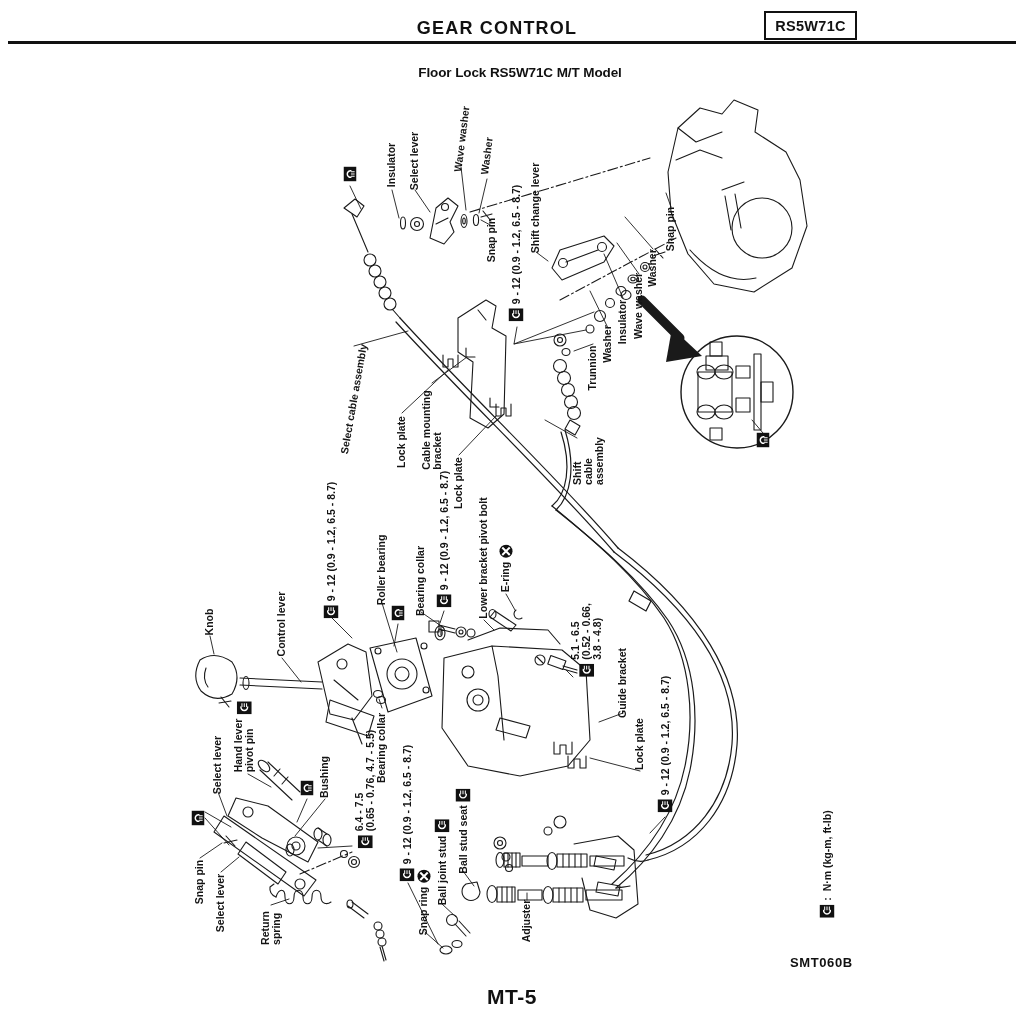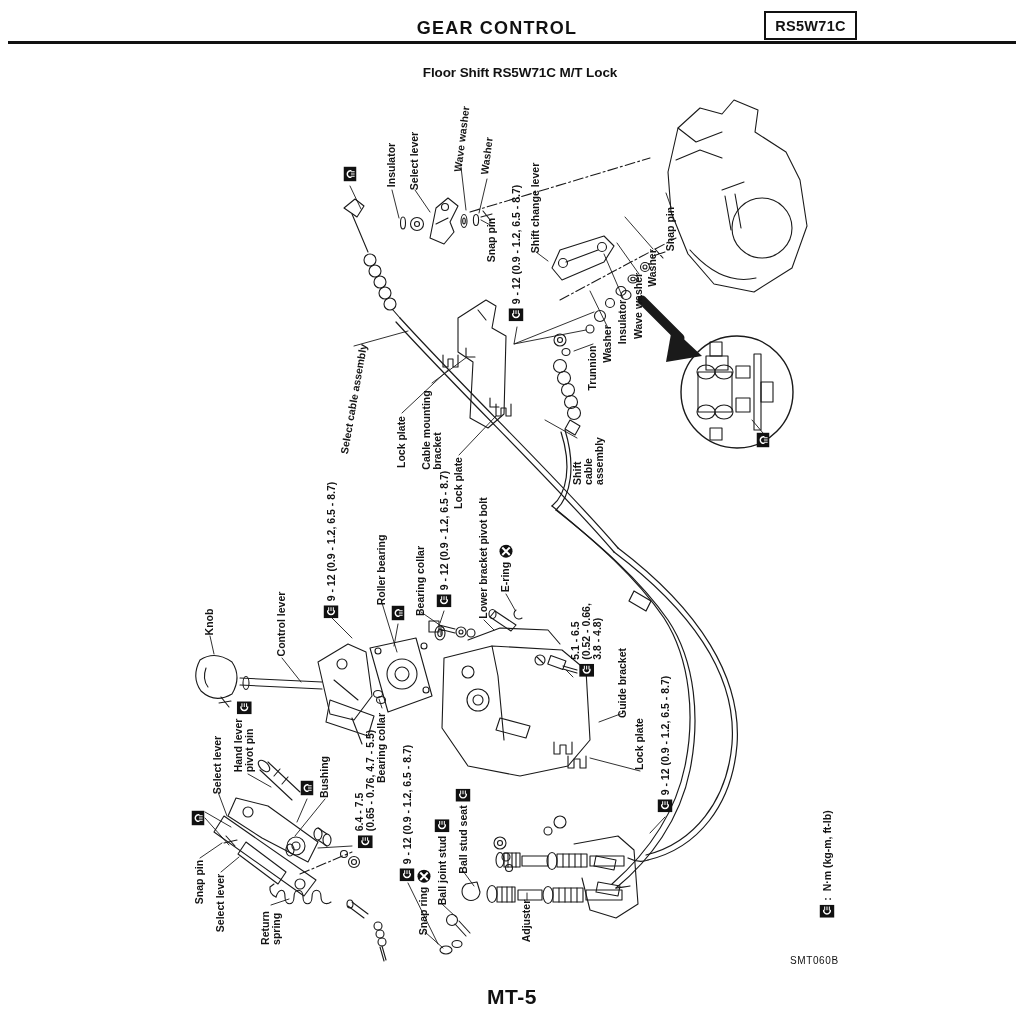--- a/index.html
+++ b/index.html
@@ -6,40 +6,40 @@
   .page{position:relative;width:1024px;height:1024px;background:#ffffff;
         font-family:"Liberation Sans",sans-serif;color:#111;overflow:hidden;margin:0 auto;}
   .header-title{position:absolute;left:497px;top:28px;transform:translate(-50%,-50%);
         font-size:18px;font-weight:bold;letter-spacing:1.2px;white-space:nowrap;}
   .model-badge{position:absolute;left:764px;top:11px;width:93px;height:29px;border:2.5px solid #111;
         box-sizing:border-box;display:flex;align-items:center;justify-content:center;
         font-size:14.5px;font-weight:bold;letter-spacing:0.3px;}
   .header-rule{position:absolute;left:8px;right:8px;top:41px;height:3px;background:#111;}
   .figure-title{position:absolute;left:520px;top:72px;transform:translate(-50%,-50%);
         font-size:13.5px;font-weight:bold;letter-spacing:-0.1px;white-space:nowrap;}
-  .figure-code{position:absolute;left:790px;top:955px;font-size:10px;font-weight:normal;letter-spacing:0.6px;}
+  .figure-code{position:absolute;left:790px;top:955px;font-size:13px;font-weight:bold;letter-spacing:0.6px;}
   .page-number{position:absolute;left:512px;top:997px;transform:translate(-50%,-50%);
         font-size:21px;font-weight:bold;letter-spacing:0.5px;}
   svg.art{position:absolute;left:0;top:0;z-index:1;}
   #callouts{position:absolute;left:0;top:0;width:100%;height:100%;z-index:2;}
   .callout{position:absolute;display:flex;align-items:center;gap:4px;
         font-size:10.5px;font-weight:bold;line-height:1.07;color:#141414;}
   .callout .ct{white-space:pre;text-align:left;}
   .callout .ic{display:inline-flex;flex:none;}
   .callout .ic svg{display:block;}
 </style>
 </head>
 <body>
 
 <div class="page">
 
   <div class="header-title">GEAR CONTROL</div>
   <div class="model-badge">RS5W71C</div>
   <div class="header-rule"></div>
-  <div class="figure-title">Floor Shift RS5W71C M/T Lock</div>
+  <div class="figure-title">Floor Lock RS5W71C M/T Model</div>
 
   <svg class="art" width="1024" height="1024" viewBox="0 0 1024 1024" stroke="#1a1a1a" fill="none" stroke-width="1.1" stroke-linecap="round" stroke-linejoin="round">
 
     <g stroke-dasharray="10 3 2 3">
       <path d="M470,212 L650,158"></path>
       <path d="M560,300 L676,238"></path>
       <path d="M300,874 L352,852"></path>
     </g>
 
     <g>

